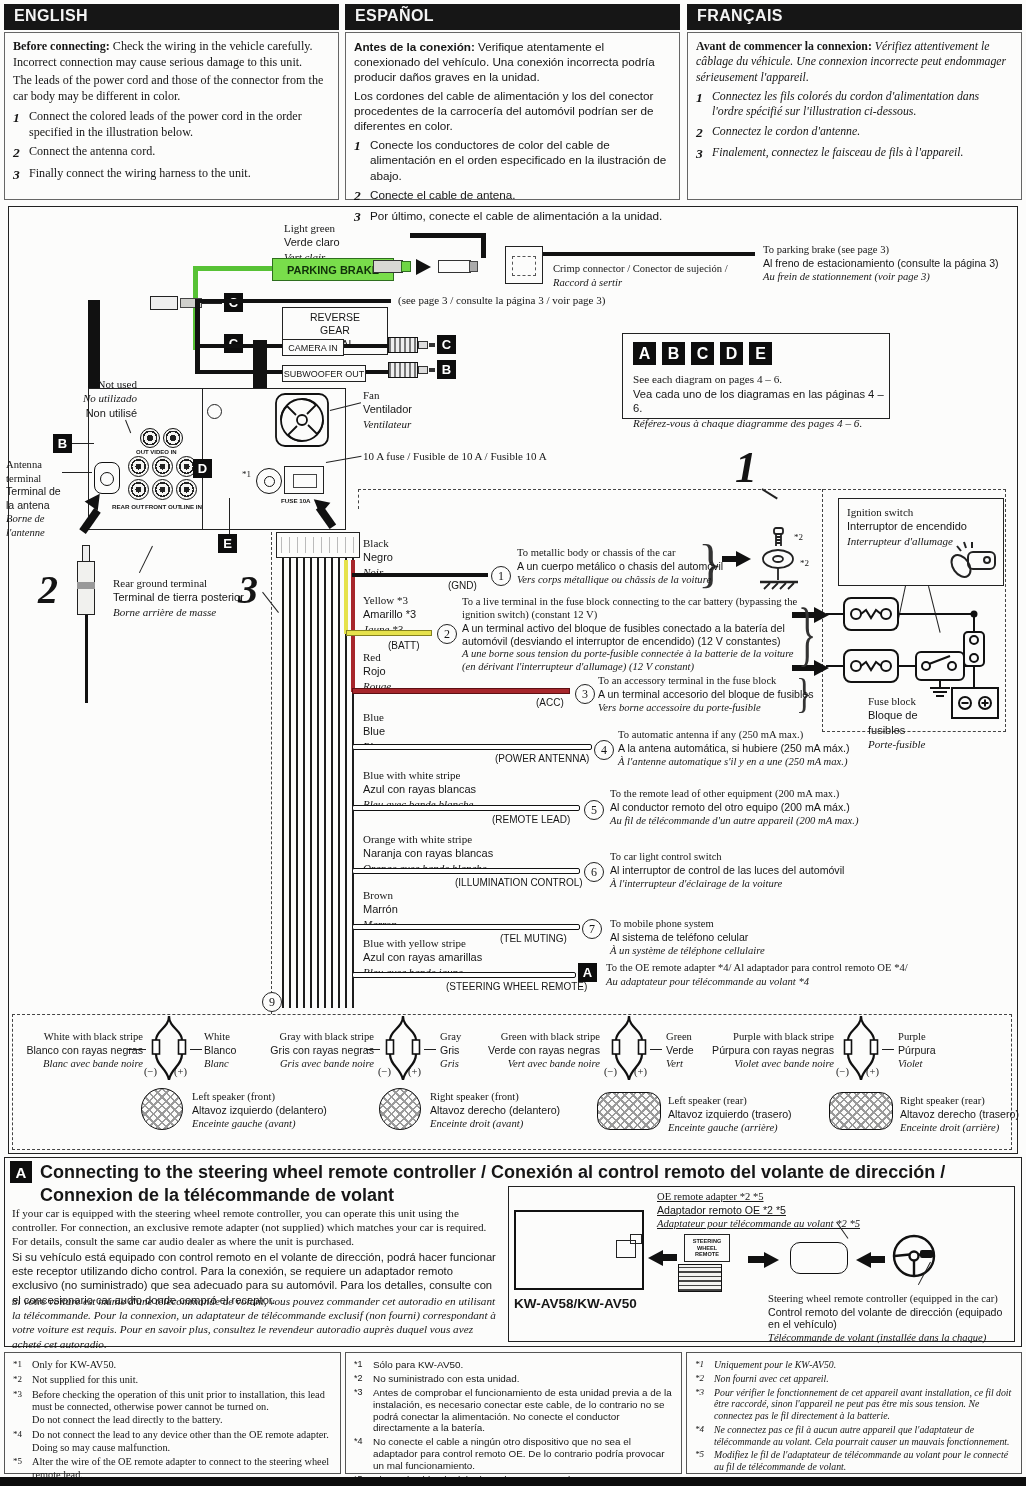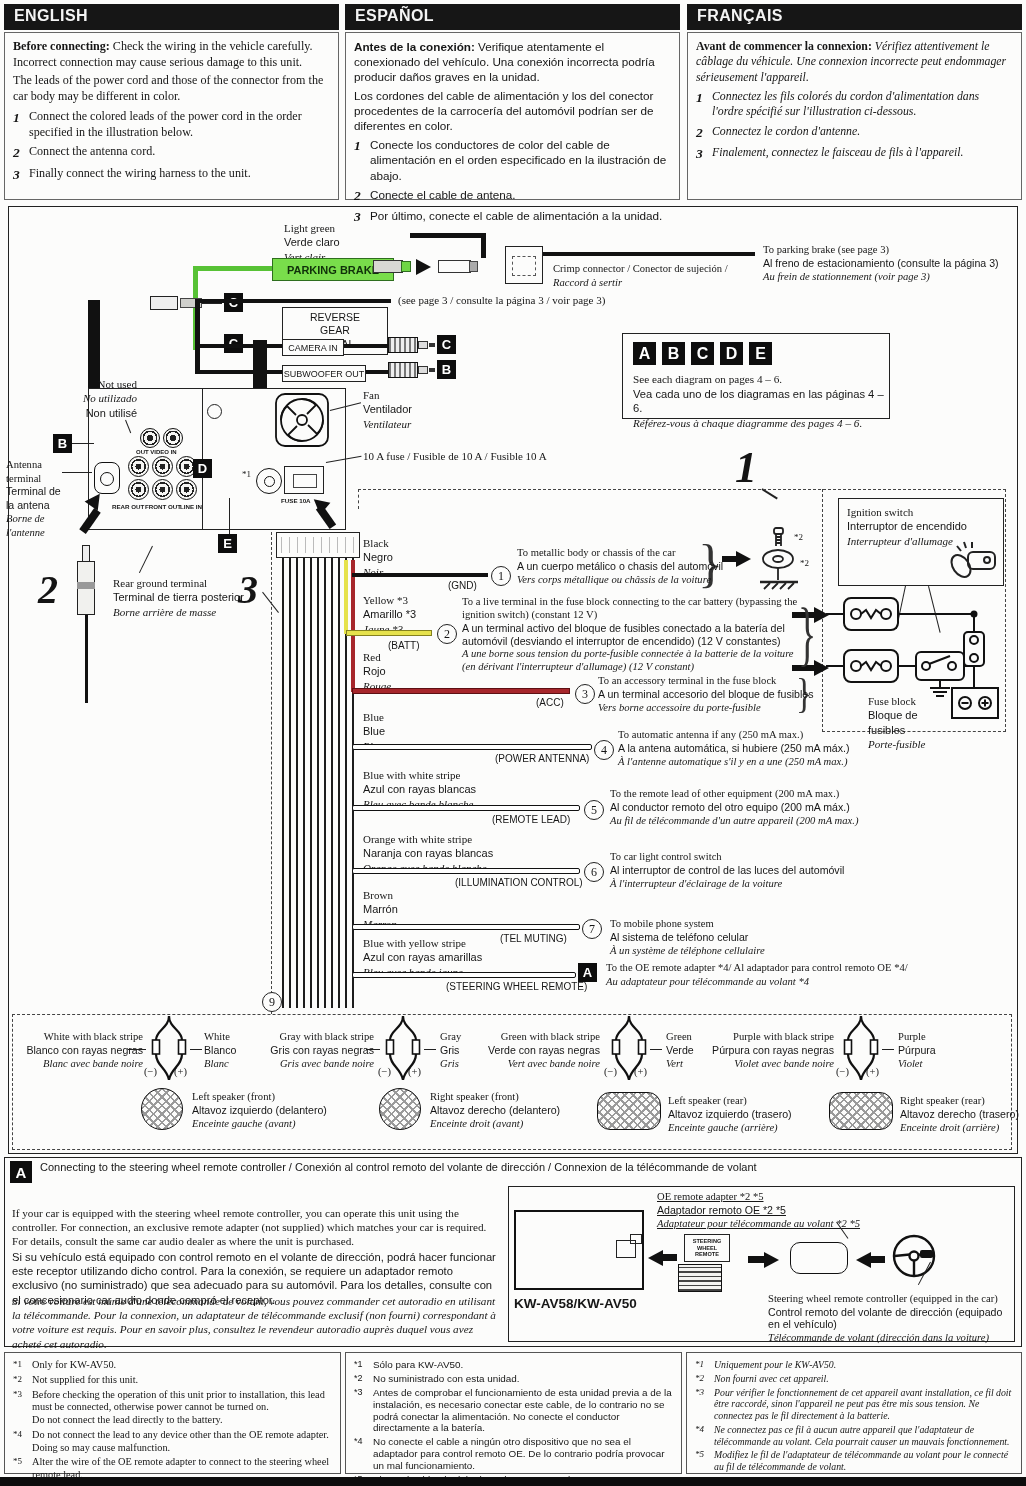--- a/index.html
+++ b/index.html
@@ -610,21 +610,21 @@
   </div>
   <div class="spk-oval" style="left:829px;top:1092px;"></div>
   <div class="abs small-lbl" style="left:900px;top:1094px;">
     <div class="en">Right speaker (rear)</div>
     <div class="es">Altavoz derecho (trasero)</div>
     <div class="fr">Enceinte droit (arrière)</div>
   </div>
 
   <div class="box" style="left:4px;top:1157px;width:1018px;height:190px;border-width:1.3px;"></div>
   <div class="marker" style="left:10px;top:1161px;width:22px;height:22px;font-size:15px;">A</div>
-  <div class="abs sans" style="left:40px;top:1161px;width:974px;font-weight:normal;font-size:11px;line-height:1.25;">Connecting to the steering wheel remote controller / Conexión al control remoto del volante de dirección / Connexion de la télécommande de volant</div>
+  <div class="abs sans" style="left:40px;top:1161px;width:974px;font-weight:bold;font-size:18px;line-height:1.25;">Connecting to the steering wheel remote controller / Conexión al control remoto del volante de dirección / Connexion de la télécommande de volant</div>
   <div class="abs en" style="left:12px;top:1206px;width:488px;font-size:11.2px;line-height:1.27;">If your car is equipped with the steering wheel remote controller, you can operate this unit using the controller. For connection, an exclusive remote adapter (not supplied) which matches your car is required. For details, consult the same car audio dealer as where the unit is purchased.</div>
   <div class="abs es" style="left:12px;top:1250px;width:488px;font-size:11.2px;line-height:1.27;">Si su vehículo está equipado con control remoto en el volante de dirección, podrá hacer funcionar este receptor utilizando dicho control. Para la conexión, se requiere un adaptador remoto exclusivo (no suministrado) que sea adecuado para su automóvil. Para los detalles, consulte con el concesionario car audio donde compró el receptor.</div>
   <div class="abs fr" style="left:12px;top:1294px;width:488px;font-size:11.2px;line-height:1.27;">Si votre voiture est munie d'une télécommande de volant, vous pouvez commander cet autoradio en utilisant la télécommande. Pour la connexion, un adaptateur de télécommande exclusif (non fourni) correspondant à votre voiture est requis. Pour en savoir plus, consultez le revendeur autoradio auprès duquel vous avez acheté cet autoradio.</div>
 
   <div class="box" style="left:508px;top:1186px;width:507px;height:156px;border-width:1px;"></div>
   <div class="abs small-lbl" style="left:657px;top:1190px;text-decoration:underline;">
     <div class="en">OE remote adapter *2 *5</div>
     <div class="es">Adaptador remoto OE *2 *5</div>
     <div class="fr">Adaptateur pour télécommande au volant *2 *5</div>
   </div>
@@ -656,21 +656,21 @@
       <line x1="24" y1="30.5" x2="24" y2="46"></line>
       <line x1="19.8" y1="24.5" x2="4.5" y2="26"></line>
       <line x1="28.2" y1="24.5" x2="43.5" y2="26"></line>
     </g>
     <rect x="30" y="20" width="13" height="8" rx="2" fill="#111"></rect>
   </svg>
   <div class="vline" style="left:930px;top:1262px;height:26px;transform:rotate(28deg);"></div>
   <div class="abs small-lbl" style="left:768px;top:1292px;width:240px;">
     <div class="en" style="white-space:normal;">Steering wheel remote controller (equipped in the car)</div>
     <div class="es" style="white-space:normal;line-height:1.2;">Control remoto del volante de dirección (equipado en el vehículo)</div>
-    <div class="fr" style="white-space:normal;">Télécommande de volant (dirección dans la voiture)</div>
+    <div class="fr" style="white-space:normal;">Télécommande de volant (installée dans la chaque)</div>
   </div>
 
   <div class="fn-box en" style="left:4px;top:1352px;width:337px;height:122px;font-size:10.3px;line-height:1.24;">
     <div class="fn">
         <span class="m">*1</span>
         <span class="t">Only for KW-AV50.</span>
       </div>
     <div class="fn">
         <span class="m">*2</span>
         <span class="t">Not supplied for this unit.</span>

